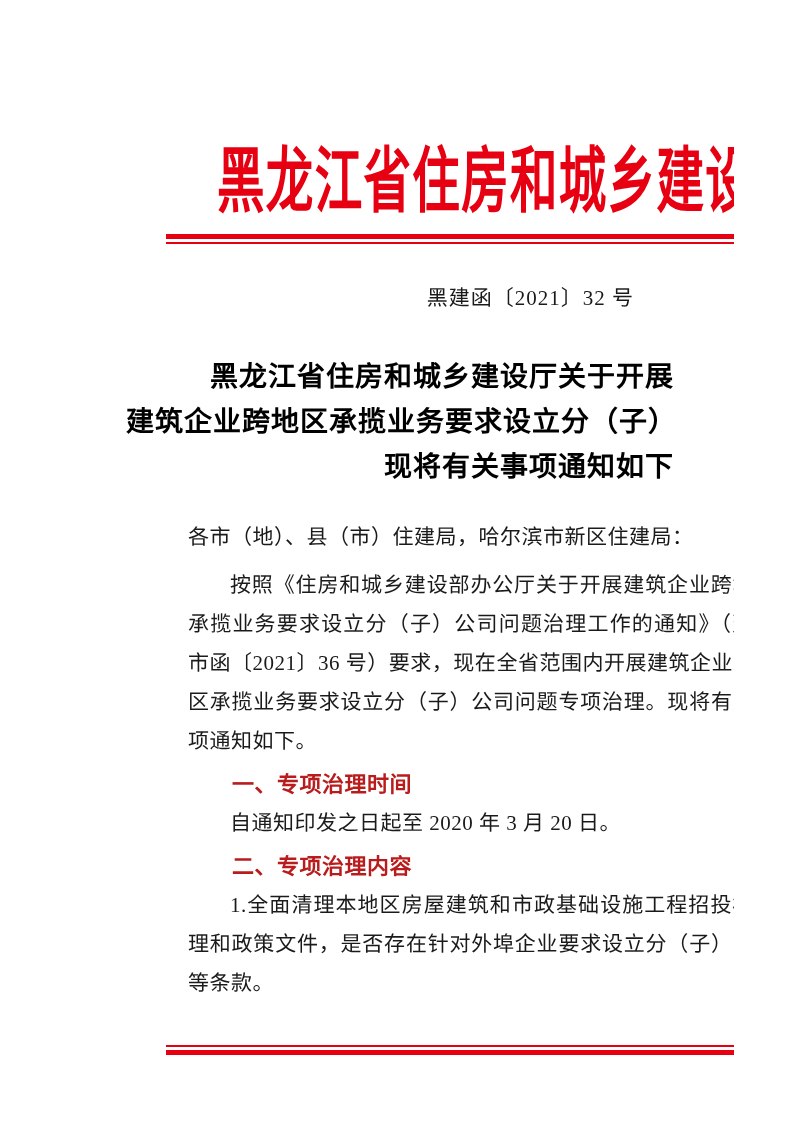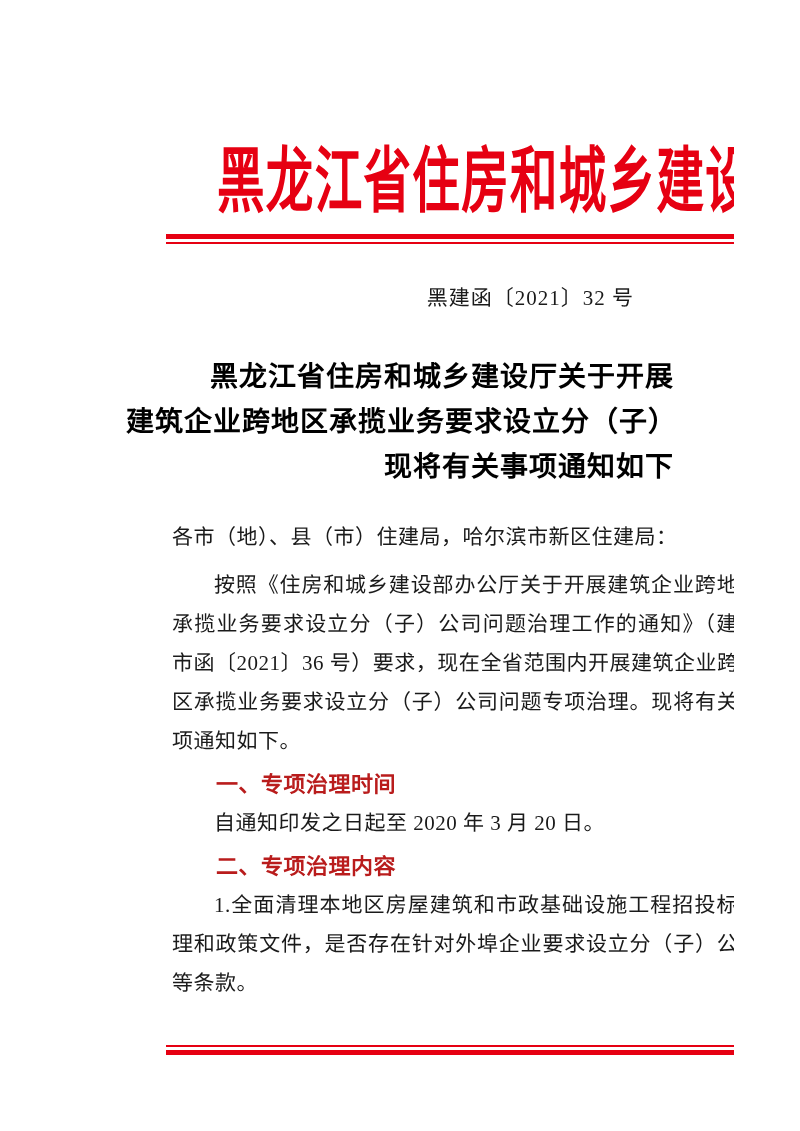--- a/index.html
+++ b/index.html
@@ -71,21 +71,21 @@
     font-weight:bold;
     font-size:28px;
     line-height:45px;
     color:#000;
     letter-spacing:1px;
   }
   
   .doc-body{
     position:absolute;
     top:510px;
-    left:106px;
+    left:122px;
     width:588px;
     font-size:21px;
     line-height:39px;
     text-align:justify;
     letter-spacing:0.5px;
     color:var(--ink);
   }
   .salutation{
     margin-bottom:9px;
   }

